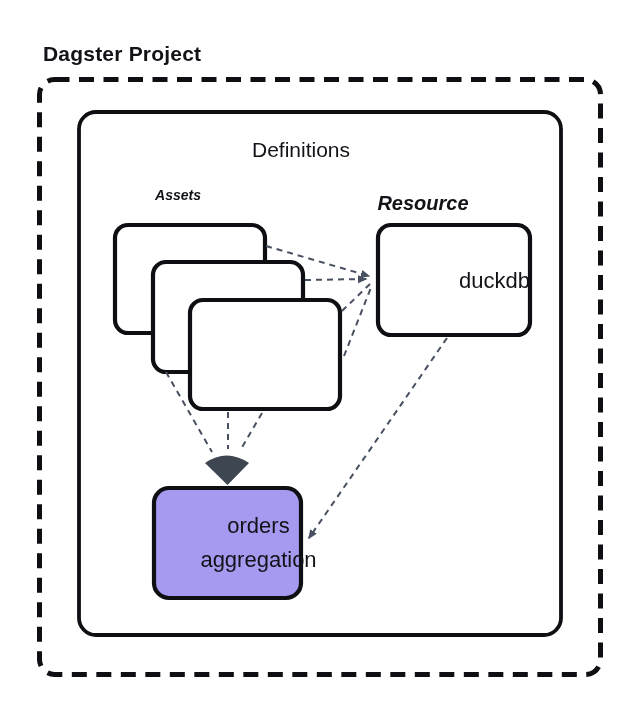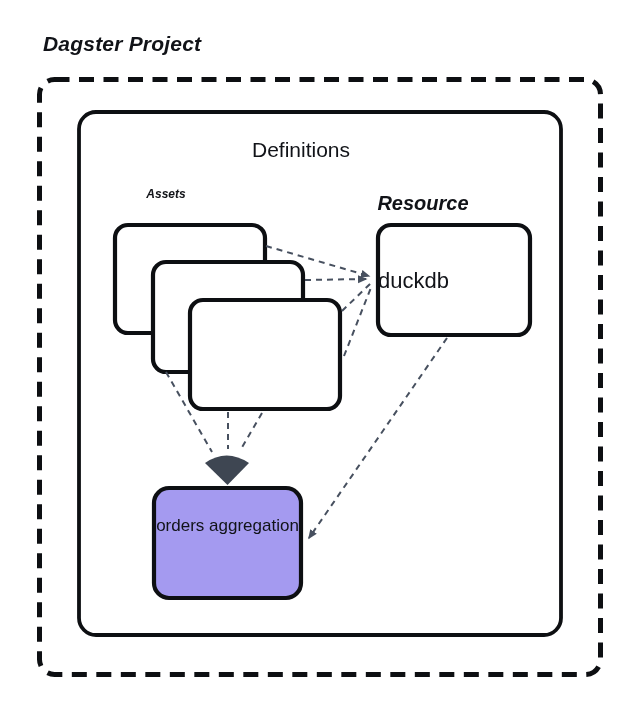--- a/index.html
+++ b/index.html
@@ -8,44 +8,44 @@
     width: 638px;
     height: 713px;
     background: #ffffff;
     font-family: "Liberation Sans", sans-serif;
     color: #111318;
     overflow: hidden;
   }
   .stage svg { position: absolute; left: 0; top: 0; }
   .lbl { position: absolute; white-space: pre; }
   .lbl-title {
-    left: 43px; top: 32px;
-    font-size: 21px; font-style: italic; font-weight: 600;
+    left: 43px; top: 42px;
+    font-size: 21px; font-weight: 600;
     letter-spacing: 0.2px;
   }
   .lbl-definitions {
     left: 77px; top: 138px; width: 448px;
     text-align: center; font-size: 21px; font-weight: 400;
   }
   .lbl-assets {
-    left: 120px; top: 187px; width: 92px;
-    text-align: center; font-size: 12px; font-style: italic; font-weight: 600;
+    left: 132px; top: 187px; width: 92px;
+    text-align: center; font-size: 14px; font-style: italic; font-weight: 600;
   }
   .lbl-resource {
     left: 368px; top: 192px; width: 110px;
     text-align: center; font-size: 20px; font-style: italic; font-weight: 600;
   }
   .lbl-duckdb {
     left: 378px; top: 268px; width: 152px;
-    text-align: left; font-size: 22px; font-weight: 400;
+    text-align: right; font-size: 22px; font-weight: 400;
   }
   .lbl-orders {
     left: 152px; top: 509px; width: 151px;
-    text-align: center; font-size: 17px; font-weight: 400;
-    line-height: 34px; white-space: normal;
+    text-align: center; font-size: 22px; font-weight: 400;
+    line-height: 34px; white-space: normal; padding-left: 31px;
   }
 </style>
 </head>
 <body>
 
 <div class="stage">
 
   <svg width="638" height="713" viewBox="0 0 638 713">
     <defs>
       <marker id="dart" markerUnits="userSpaceOnUse" markerWidth="11" markerHeight="11" refX="8" refY="5.5" orient="auto">

